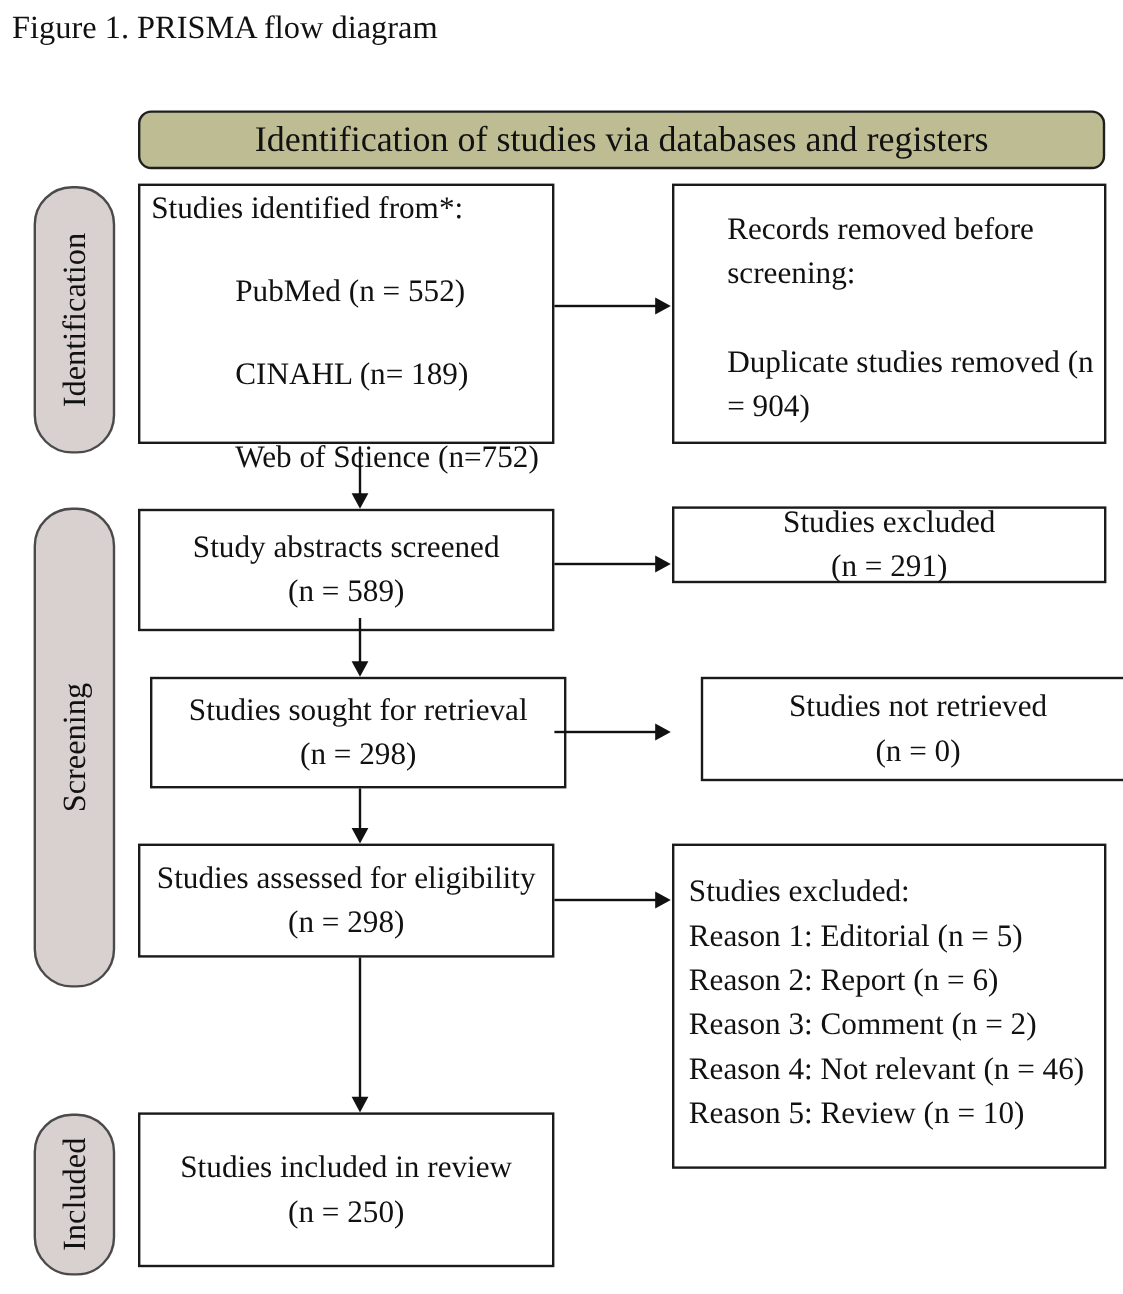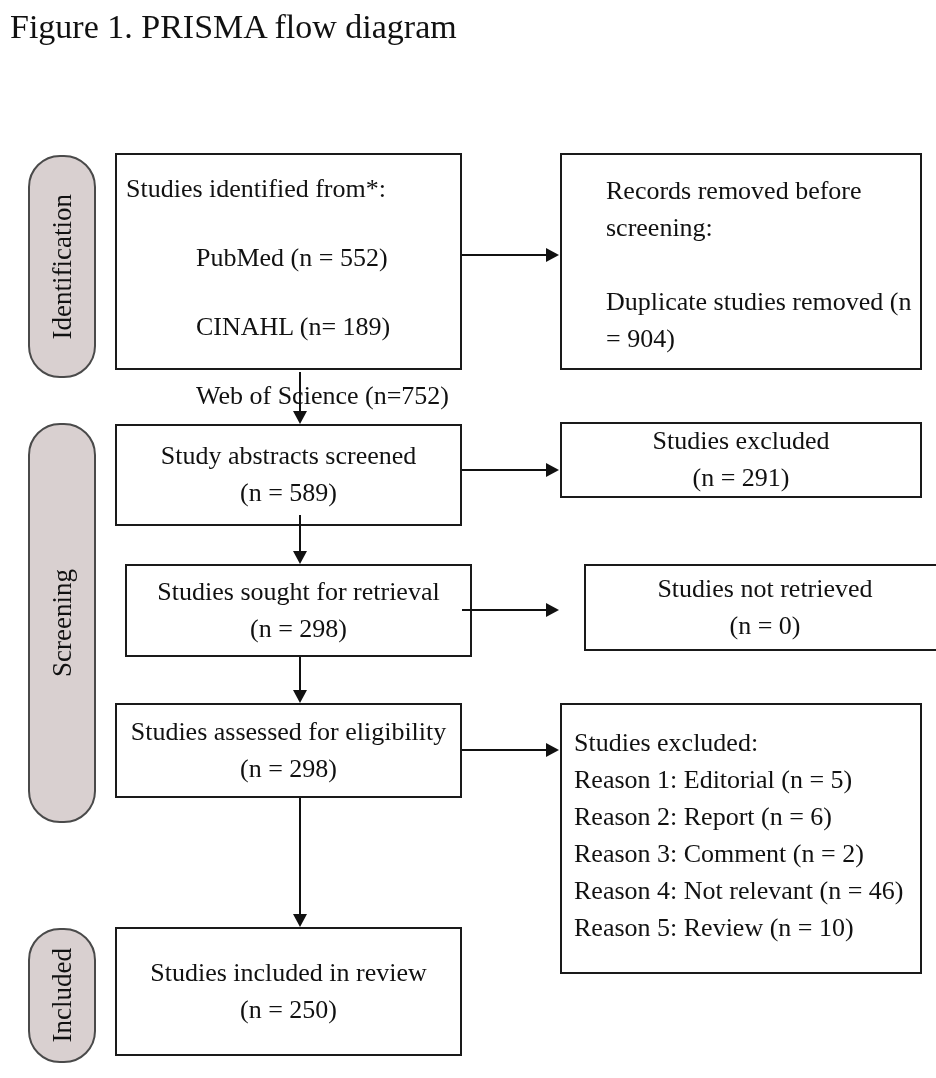--- a/index.html
+++ b/index.html
@@ -1,19 +1,19 @@
 <!DOCTYPE html>
 <html><head>
 <meta charset="utf-8">
 <style>
   * { margin:0; padding:0; box-sizing:border-box; }
   body { background:#ffffff; font-family:"Liberation Serif", serif; color:#111; }
   .canvas { position:relative; width:936px; height:1078px; background:#fff; overflow:hidden; }
 
-  .caption { position:absolute; left:10px; top:8px; font-size:34px;text-align:right; }
+  .caption { position:absolute; left:10px; top:8px; font-size:27px;text-align:right; }
 
   .header-box {
     position:absolute; left:115px; top:92px; width:806px; height:49px;
     background:#bdbc92; border:2.5px solid #1f1f1f; border-radius:11px;
     display:flex; align-items:center; justify-content:center;
     font-size:30px;
   }
 
   .stage {
     position:absolute; left:28px; width:68px;
@@ -27,28 +27,28 @@
 
   .fbox {
     position:absolute; background:#fff; border:2.5px solid #1a1a1a;
     font-size:26px; line-height:1.42;
   }
   .fbox.centered { display:flex; flex-direction:column; align-items:center; justify-content:center; text-align:center; }
 
   .col-l { left:115px; width:347px; }
   .col-r { left:560px; width:362px; }
 
-  .b-identified { top:153px; height:217px; padding:16px 4px 0 9px; }
+  .b-identified { top:153px; height:217px; padding:1px 4px 0 9px; }
   .b-identified .src { padding-left:70px;margin-top:32px; }
 
   .b-removed { top:153px; height:217px; padding:18px 6px 0 44px; }
   .b-removed .para2 { margin-top:37px; }
 
   .b-screened  { top:424px; height:102px; }
-  .b-excluded1 { top:422px; height:76px; }
+  .b-excluded1 { top:422px; height:64px; }
   .b-sought    { top:564px; height:93px;margin-left:10px; }
   .b-notretr   { top:564px; height:87px;margin-left:24px; }
   .b-assessed  { top:703px; height:95px; }
   .b-excluded2 { top:703px; height:271px; padding:20px 1px 0 12px; }
   .b-included  { top:927px; height:129px; }
 
   .varrow { position:absolute; width:2px; background:#111; left:299px; }
   .varrow::after {
     content:''; position:absolute; left:-6.5px; bottom:-12px;
     border-top:13px solid #111; border-left:7.5px solid transparent; border-right:7.5px solid transparent;
@@ -68,20 +68,23 @@
   .h3 { top:609px; }
   .h4 { top:749px; }
 </style>
 </head>
 <body>
 
 <div class="canvas">
 
   <div class="caption">Figure 1. PRISMA flow diagram</div>
 
+  <div class="header-box">
+    <span>Identification of studies via databases and registers</span>
+  </div>
 
   <div class="stage stage-identification">
     <span>Identification</span>
   </div>
   <div class="stage stage-screening">
     <span>Screening</span>
   </div>
   <div class="stage stage-included">
     <span>Included</span>
   </div>

